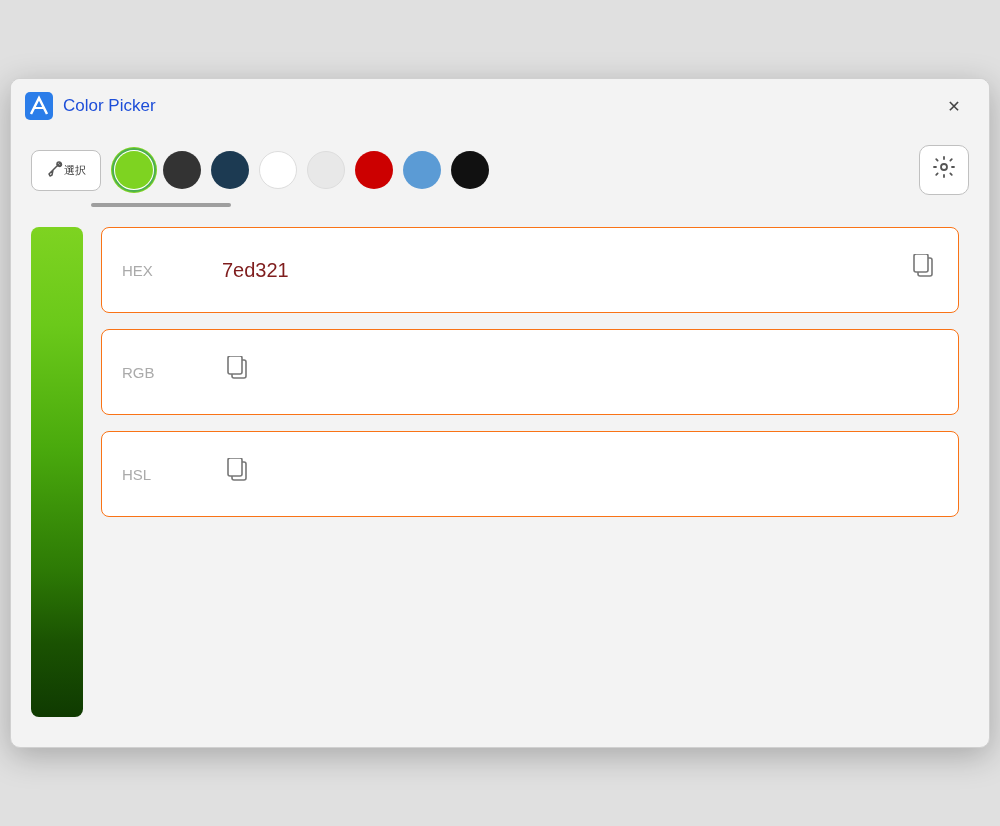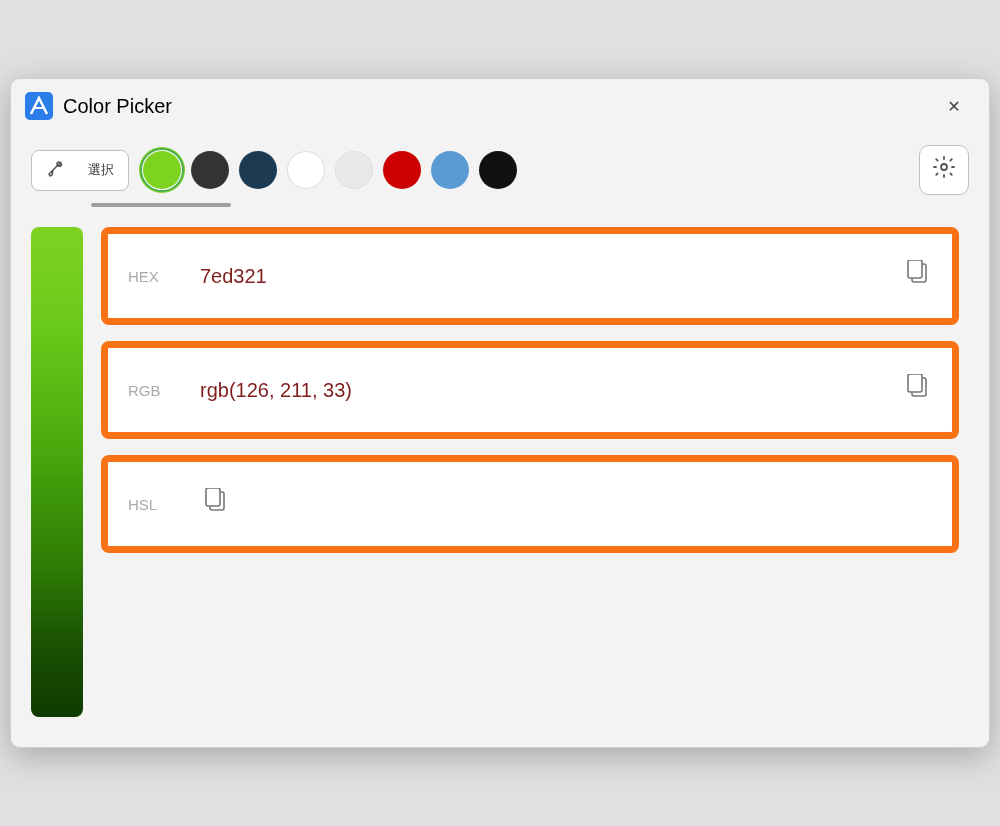--- a/index.html
+++ b/index.html
@@ -40,23 +40,23 @@
       align-items: center;
       gap: 10px;
     }
 
     .app-icon {
       width: 28px;
       height: 28px;
     }
 
     .title-text {
-      font-size: 20px;
+      font-size: 17px;
       font-weight: 400;
-      color: #000000;
+      color: #1d4ed8;
     }
 
     .close-btn {
       width: 34px;
       height: 34px;
       border-radius: 50%;
       border: none;
       background: transparent;
       cursor: pointer;
       display: flex;
@@ -70,26 +70,26 @@
     .toolbar {
       display: flex;
       align-items: center;
       padding: 12px 20px 0 20px;
       gap: 14px;
     }
 
     .select-btn {
       display: flex;
       align-items: center;
-      gap: 24px;
+      gap: 0;
       border: 1px solid #c0c0c0;
       background: white;
       border-radius: 8px;
       padding: 8px 14px;
-      font-size: 13px;
+      font-size: 11px;
       cursor: pointer;
       color: #333;
     }
 
     .color-swatches {
       display: flex;
       align-items: center;
       gap: 10px;
       flex: 1;
     }
@@ -172,26 +172,26 @@
 
     .color-info-panel {
       flex: 1;
       display: flex;
       flex-direction: column;
       gap: 16px;
     }
 
     .color-row {
       background: white;
-      border: 7px solid #f97316;
+      border: 1px solid #f97316;
       border-radius: 8px;
       padding: 22px 20px;
       display: flex;
       align-items: center;
-      gap: 12px;
+      gap: 40px;
     }
 
     .color-label {
       font-size: 15px;
       color: #aaa;
       min-width: 60px;
       font-weight: 400;
     }
 
     .color-value {
@@ -287,21 +287,20 @@
             <svg width="22" height="26" viewBox="0 0 22 26" fill="none" xmlns="http://www.w3.org/2000/svg">
               <rect x="6" y="4" width="14" height="18" rx="2" stroke="#777" stroke-width="1.6" fill="white"></rect>
               <rect x="2" y="0" width="14" height="18" rx="2" stroke="#777" stroke-width="1.6" fill="white"></rect>
             </svg>
           </span>
         </button>
       </div>
 
       <div class="color-row">
         <span class="color-label">RGB</span>
-        <span class="color-value">rgb(126, 211, 33)</span>
         <button class="copy-btn">
           <span>
             <svg width="22" height="26" viewBox="0 0 22 26" fill="none" xmlns="http://www.w3.org/2000/svg">
               <rect x="6" y="4" width="14" height="18" rx="2" stroke="#777" stroke-width="1.6" fill="white"></rect>
               <rect x="2" y="0" width="14" height="18" rx="2" stroke="#777" stroke-width="1.6" fill="white"></rect>
             </svg>
           </span>
         </button>
       </div>
 

